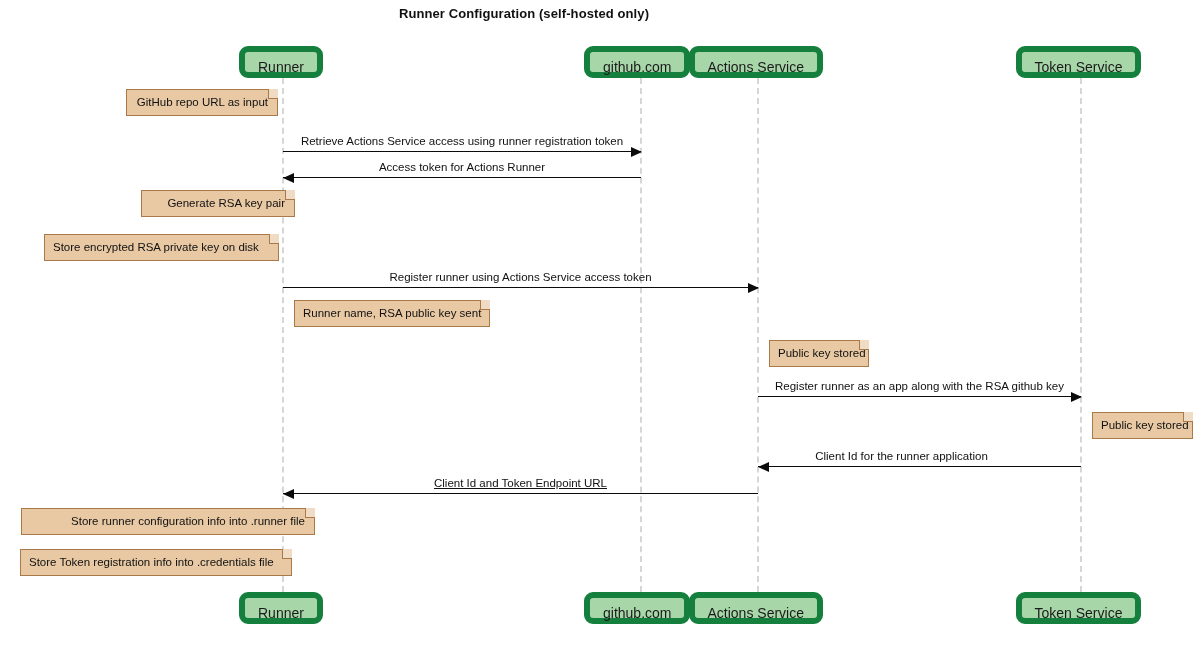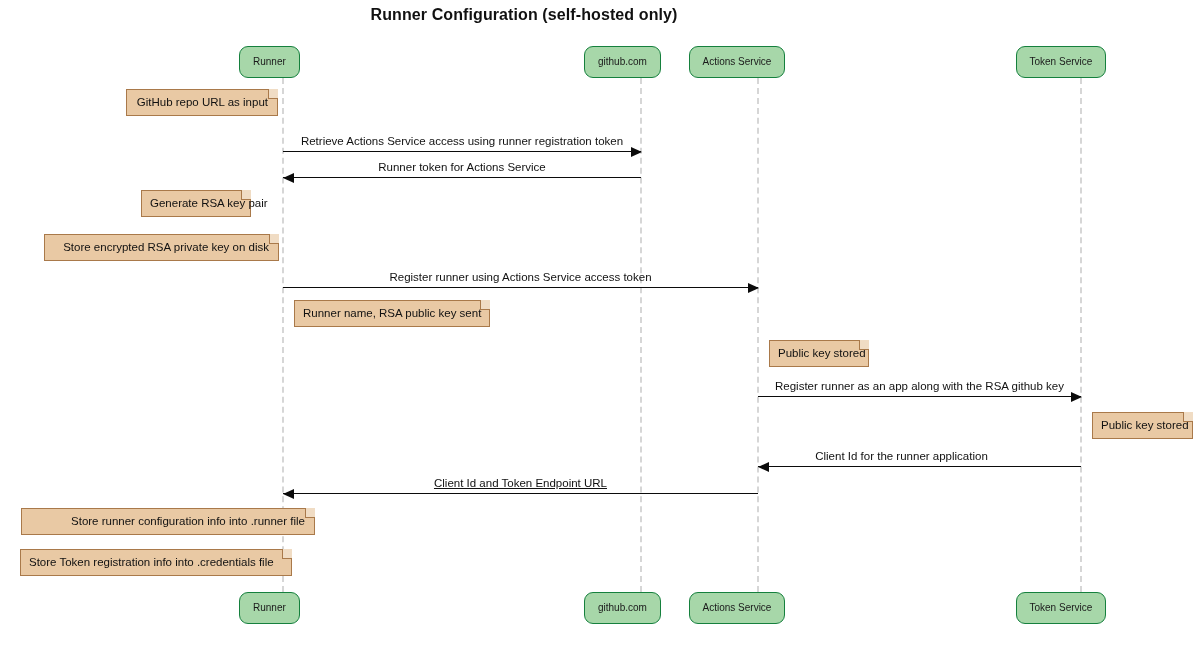--- a/index.html
+++ b/index.html
@@ -18,44 +18,44 @@
     overflow: hidden;
   }
 
   
   .diagram-title {
     position: absolute;
     left: 0;
     top: 6px;
     width: 1016px;
     text-align: center;
-    font-size: 16px;
+    font-size: 13px;
     font-weight: bold;
     color: #111111;
     letter-spacing: 0.1px;
     padding-left: 32px;
   }
 
   
   .lifeline {
     position: absolute;
     width: 0;
     border-left: 2px dashed #d6d6d6;
   }
 
   
   .participant {
     position: absolute;
     background: #a7d7a9;
-    border: 1px solid #15803d;
+    border: 6px solid #15803d;
     border-radius: 9px;
     height: 32px;
     line-height: 30px;
     text-align: center;
-    font-size: 10px;
+    font-size: 14px;
     color: #1a1a1a;
     white-space: nowrap;
     padding: 0 13px;
   }
 
   
   .note {
     position: absolute;
     background: #e9c9a4;
     border: 1px solid #a9794a;
@@ -113,38 +113,38 @@
       <div class="lifeline" style="left: 640px; top: 78px; height: 514px;"></div>
       <div class="lifeline" style="left: 757px; top: 78px; height: 514px;"></div>
       <div class="lifeline" style="left: 1080px; top: 78px; height: 514px;"></div>
     </div>
   <div id="message-layer">
       <div class="msg" style="left: 283px; top: 151px; width: 358px;"></div>
       <div class="arrowhead right" style="top: 146.5px; left: 631px;"></div>
       <div class="msg-label" style="left: 283px; width: 358px; top: 135px;">Retrieve Actions Service access using runner registration token</div>
       <div class="msg" style="left: 283px; top: 177px; width: 358px;"></div>
       <div class="arrowhead left" style="top: 172.5px; left: 283px;"></div>
-      <div class="msg-label" style="left: 283px; width: 358px; top: 161px;">Runner token for Actions Service</div>
+      <div class="msg-label" style="left: 283px; width: 358px; top: 161px;">Access token for Actions Runner</div>
       <div class="msg" style="left: 283px; top: 287px; width: 475px;"></div>
       <div class="arrowhead right" style="top: 282.5px; left: 748px;"></div>
       <div class="msg-label" style="left: 283px; width: 475px; top: 271px;">Register runner using Actions Service access token</div>
       <div class="msg" style="left: 758px; top: 396px; width: 323px;"></div>
       <div class="arrowhead right" style="top: 391.5px; left: 1071px;"></div>
       <div class="msg-label" style="left: 758px; width: 323px; top: 380px;">Register runner as an app along with the RSA github key</div>
       <div class="msg" style="left: 758px; top: 466px; width: 323px;"></div>
       <div class="arrowhead left" style="top: 461.5px; left: 758px;"></div>
       <div class="msg-label" style="left: 740px; width: 323px; top: 450px;">Client Id for the runner application</div>
       <div class="msg" style="left: 283px; top: 493px; width: 475px;"></div>
       <div class="arrowhead left" style="top: 488.5px; left: 283px;"></div>
       <div class="msg-label" style="left: 283px; width: 475px; top: 477px; text-decoration: underline;">Client Id and Token Endpoint URL</div>
     </div>
   <div id="note-layer">
       <div class="note" style="left: 126px; top: 89px; width: 152px; text-align: right;"><span>GitHub repo URL as input</span><span class="fold"></span></div>
-      <div class="note" style="left: 141px; top: 190px; width: 110px; text-align: right;"><span>Generate RSA key pair</span><span class="fold"></span></div>
-      <div class="note" style="left: 44px; top: 234px; width: 235px; text-align: right;"><span>Store encrypted RSA private key on disk</span><span class="fold"></span></div>
+      <div class="note" style="left: 141px; top: 190px; width: 154px; text-align: right;"><span>Generate RSA key pair</span><span class="fold"></span></div>
+      <div class="note" style="left: 44px; top: 234px; width: 235px; text-align: left;"><span>Store encrypted RSA private key on disk</span><span class="fold"></span></div>
       <div class="note" style="left: 294px; top: 300px; width: 196px; text-align: left;"><span>Runner name, RSA public key sent</span><span class="fold"></span></div>
       <div class="note" style="left: 769px; top: 340px; width: 100px; text-align: left;"><span>Public key stored</span><span class="fold"></span></div>
       <div class="note" style="left: 1092px; top: 412px; width: 101px; text-align: left;"><span>Public key stored</span><span class="fold"></span></div>
       <div class="note" style="left: 21px; top: 508px; width: 294px; text-align: right;"><span>Store runner configuration info into .runner file</span><span class="fold"></span></div>
       <div class="note" style="left: 20px; top: 549px; width: 272px; text-align: left;"><span>Store Token registration info into .credentials file</span><span class="fold"></span></div>
     </div>
   <div id="participant-layer">
       <div class="participant" style="left: 239px; top: 46px;">Runner</div>
       <div class="participant" style="left: 239px; top: 592px;">Runner</div>
       <div class="participant" style="left: 584px; top: 46px;">github.com</div>

